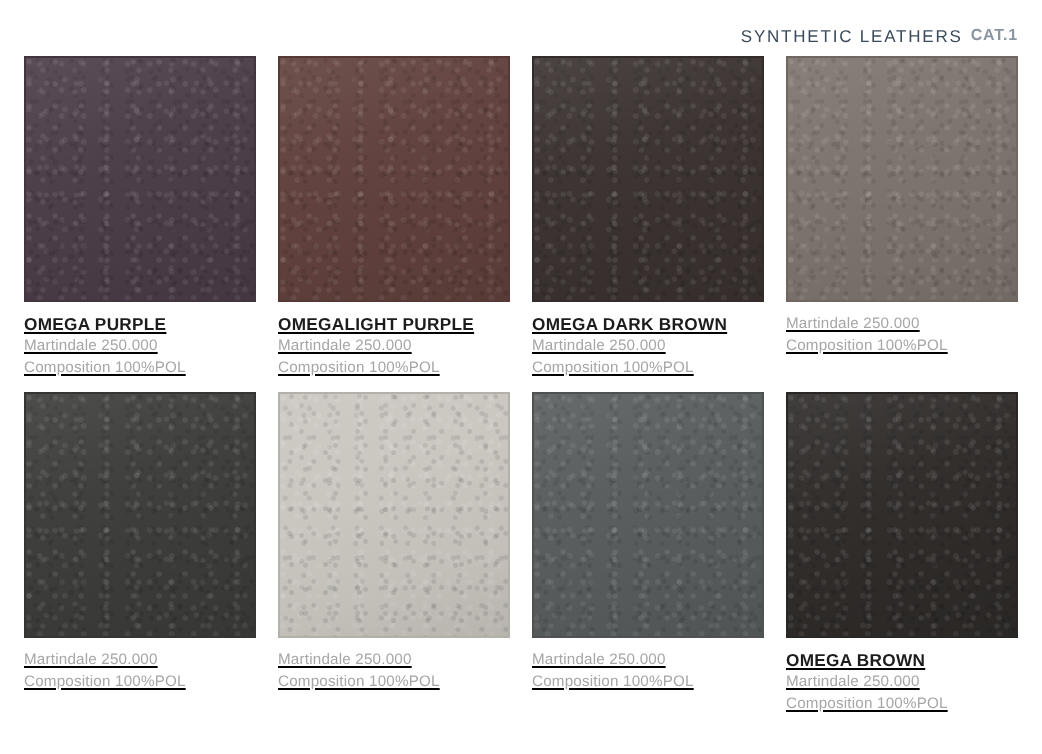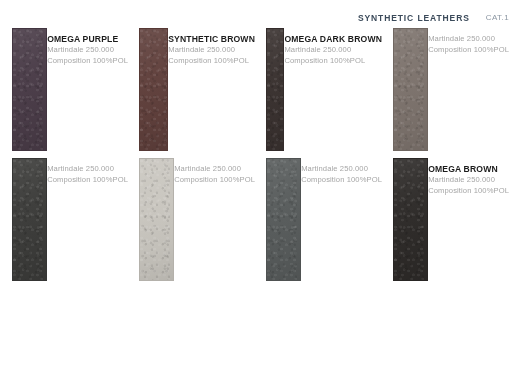--- a/index.html
+++ b/index.html
@@ -23,45 +23,46 @@
   
   .header {
     height: 28px;
     display: flex;
     align-items: center;
     justify-content: flex-end;
     padding-top: 7px;
   }
   .header-title {
     font-size: 8.5px;
-    font-weight: bold;
+    font-weight: normal;
     letter-spacing: 0.9px;
     color: #3b4a5a;
     white-space: nowrap;
   }
   .header-cat {
     font-size: 8px;
-    font-weight: normal;
+    font-weight: bold;
     letter-spacing: 0.4px;
     color: #8b96a2;
-    margin-left: 16px;
+    margin-left: 4px;
   }
 
   
   .grid {
     display: grid;
     grid-template-columns: repeat(4, 1fr);
     grid-template-rows: repeat(2, auto);
     column-gap: 11px;
     row-gap: 7px;
   }
 
   .swatch-cell {
     display: flex;
-    flex-direction: row;
+    flex-direction: column;
+    text-decoration: underline;
   }
 
   .swatch {
     width: 100%;
     height: 123px;
     border: 1px solid rgba(0,0,0,0.10);
     position: relative;
     overflow: hidden;
   }
 
@@ -135,21 +136,21 @@
       <div class="caption">
         <div class="swatch-name">OMEGA PURPLE</div>
         <div class="swatch-spec">Martindale 250.000</div>
         <div class="swatch-spec">Composition 100%POL</div>
       </div>
     </div>
 
     <div class="swatch-cell">
       <div class="swatch" style="background-color: rgb(96, 64, 60);"></div>
       <div class="caption">
-        <div class="swatch-name">SYNTHETIC BROWN</div>
+        <div class="swatch-name">OMEGALIGHT PURPLE</div>
         <div class="swatch-spec">Martindale 250.000</div>
         <div class="swatch-spec">Composition 100%POL</div>
       </div>
     </div>
 
     <div class="swatch-cell">
       <div class="swatch" style="background-color: rgb(58, 50, 48);"></div>
       <div class="caption">
         <div class="swatch-name">OMEGA DARK BROWN</div>
         <div class="swatch-spec">Martindale 250.000</div>

